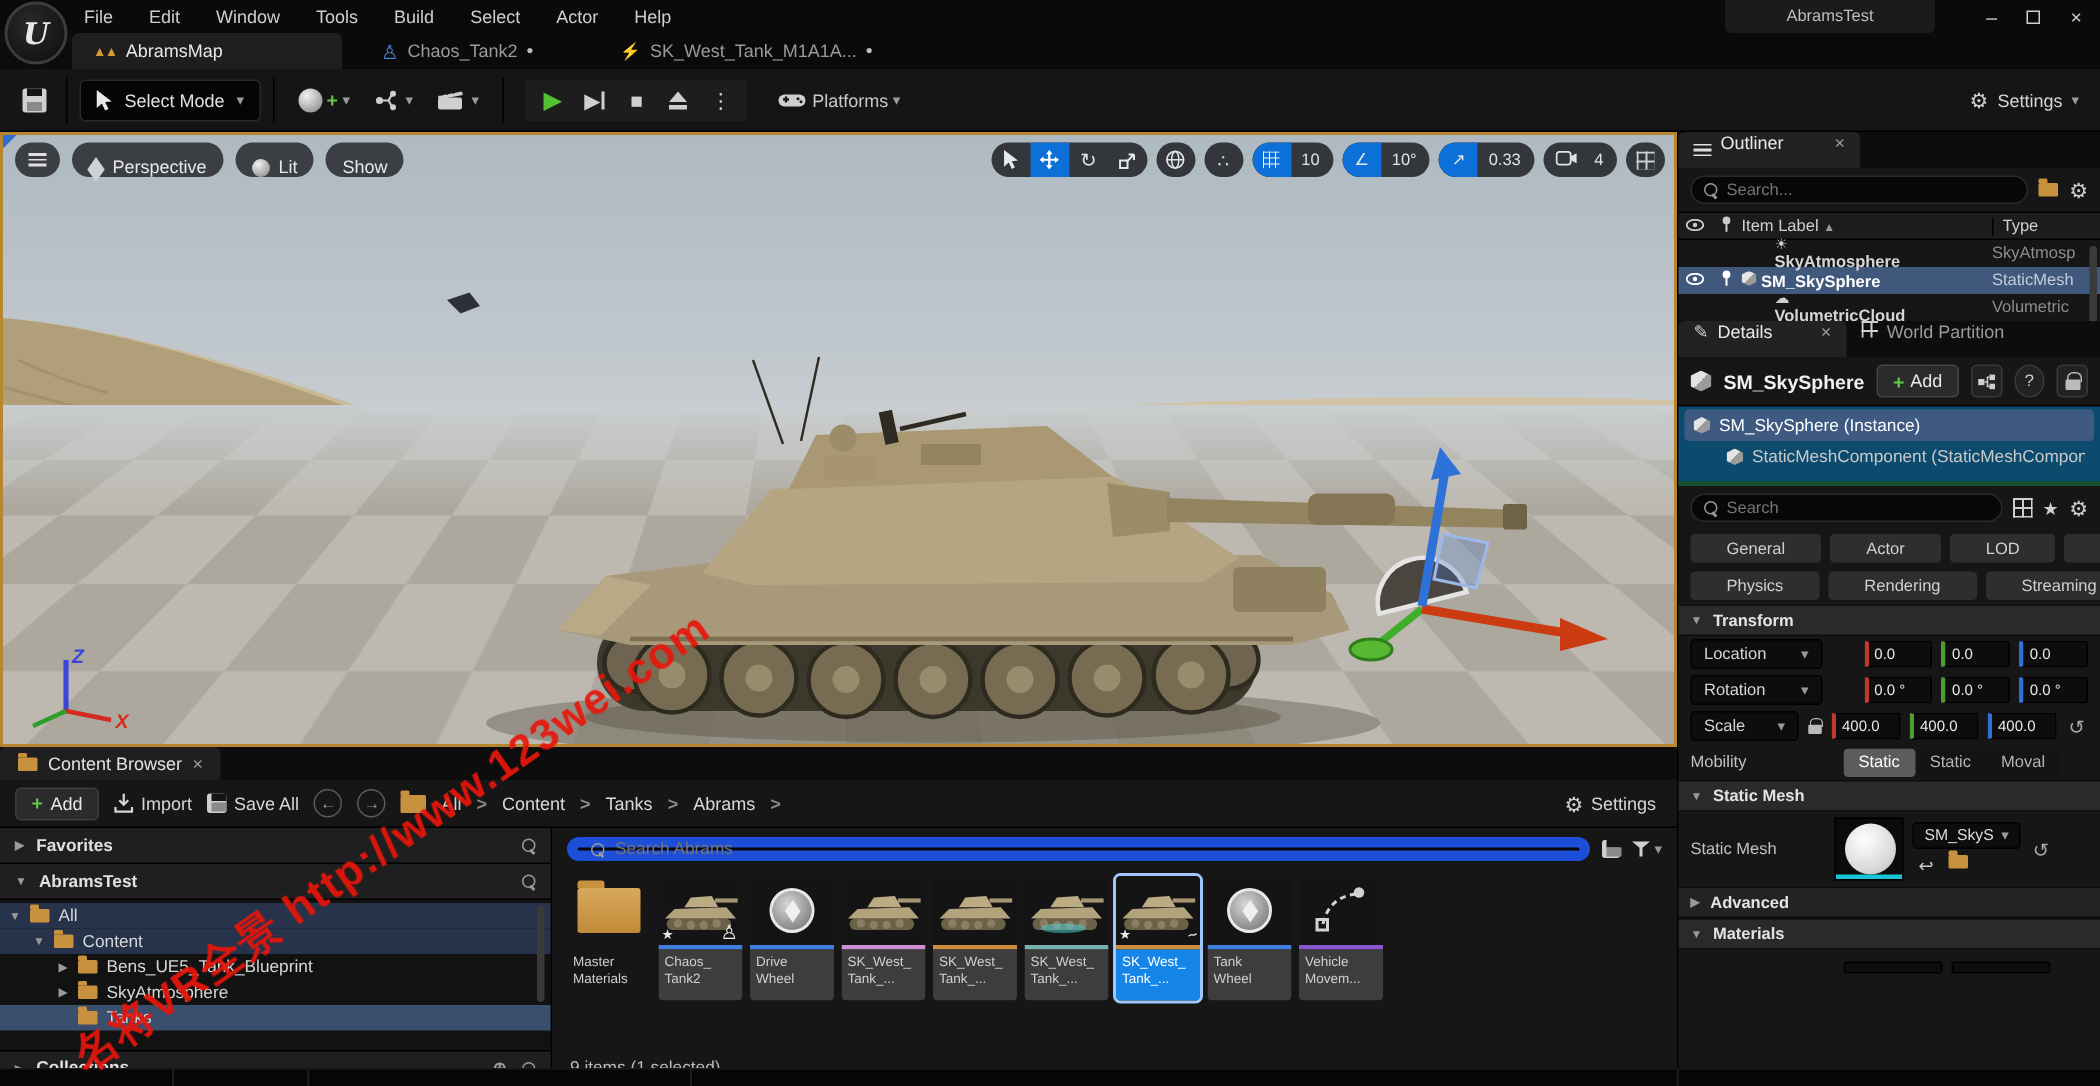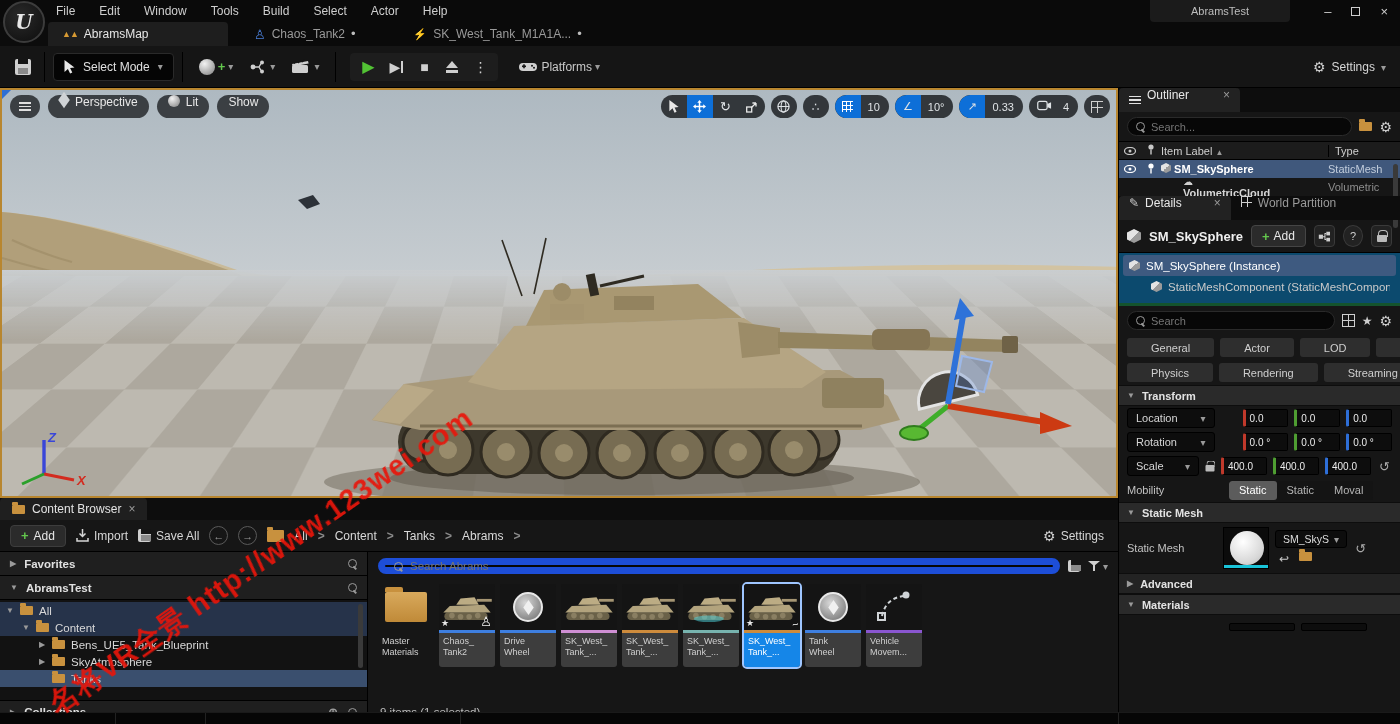--- a/index.html
+++ b/index.html
@@ -46,21 +46,21 @@
 .gear{font-size:14px;color:#cfcfcf}
 
 
 .viewport{position:absolute;left:0;top:88px;width:1118px;height:410px;background:linear-gradient(#aeb9c1 0%,#c6ccd0 45%,#cfd2d2 50%);overflow:hidden;border:2px solid #b8862f}
 .vp-corner{position:absolute;left:0;top:0;width:0;height:0;border-top:9px solid #2f6fd4;border-right:9px solid transparent;z-index:9}
 .ground-wrap{position:absolute;inset:0;perspective:520px;z-index:2}
 .ground{position:absolute;left:-520px;right:-520px;top:186px;height:1500px;transform-origin:50% 0;transform:rotateX(57deg);background:repeating-conic-gradient(#bdb9b0 0% 25%,#ada89e 25% 50%);background-size:108px 108px}
 .fog{position:absolute;left:0;right:0;top:180px;height:70px;background:linear-gradient(#c9cdd0,rgba(201,205,208,0));z-index:3}
 .vp-svg{position:absolute;left:0;top:0;z-index:4}
 .vp-pills{position:absolute;left:8px;top:5px;display:flex;gap:8px;align-items:center;z-index:10}
-.vpill{height:23px;background:rgba(42,46,49,.88);border-radius:12px;display:flex;align-items:flex-start;gap:6px;padding:0 11px;color:#e8e8e8;font-size:12px}
+.vpill{height:23px;background:rgba(42,46,49,.88);border-radius:12px;display:flex;align-items:flex-end;gap:6px;padding:0 11px;color:#e8e8e8;font-size:12px}
 .vp-tools{position:absolute;right:6px;top:5px;display:flex;gap:6px;align-items:center;z-index:10;font-size:11px}
 .tpill{height:23px;background:rgba(38,41,44,.9);border-radius:12px;display:flex;align-items:center;overflow:hidden;color:#dfe3e6}
 .segbtn{width:26px;height:23px;display:flex;align-items:center;justify-content:center;font-size:13px}
 .segbtn.active{background:#0d6fd8}
 .duoL{height:23px;min-width:26px;display:flex;align-items:center;justify-content:center;background:#0d6fd8;border-radius:12px 0 0 12px;padding:0 6px}
 .duoR{padding:0 9px 0 7px}
 .roundbtn{width:26px;height:23px;border-radius:12px;background:rgba(38,41,44,.9);display:flex;align-items:center;justify-content:center;color:#dfe3e6;font-size:12px}
 .grid9{display:inline-block;width:11px;height:11px;background-image:linear-gradient(#fff 1px,transparent 1px),linear-gradient(90deg,#fff 1px,transparent 1px);background-size:4px 4px;background-position:0 0}
 .grid4{display:inline-block;width:12px;height:12px;background-image:linear-gradient(#cfcfcf 1.5px,transparent 1.5px),linear-gradient(90deg,#cfcfcf 1.5px,transparent 1.5px);background-size:6px 6px}
 .cubeico{display:inline-block;width:10px;height:10px;background:#cfd3d6;transform:rotate(45deg) skew(10deg,10deg)}
@@ -459,20 +459,25 @@
               <circle cx="6" cy="4" r="1.5" fill="#c9c9c9"></circle>
             </svg></span>
         <span style="width:20px;text-align:center"><svg width="8" height="11" viewBox="0 0 8 11">
               <circle cx="4" cy="3" r="2.6" fill="#c9c9c9"></circle>
               <line x1="4" y1="5.5" x2="4" y2="10.5" stroke="#c9c9c9" stroke-width="1.4"></line>
             </svg></span>
         <span style="flex:1"><span>Item Label</span> <span style="font-size:8px;color:#9a9a9a">▲</span></span>
         <span style="width:72px;border-left:1px solid #000;padding-left:6px">Type</span>
       </div>
       <div>
+        <div class="ol-row">
+          <span style="width:42px"></span>
+            <span style="width:108px;padding-left:22px"><span style="color:#cfcfcf;font-size:10px">☀</span> <b>SkyAtmosphere</b></span>
+          <span class="typ" style="margin-left:auto;width:72px">SkyAtmosp</span>
+        </div>
         <div class="ol-row sel">
           <span style="width:22px;text-align:center"><svg width="12" height="8" viewBox="0 0 12 8">
                 <ellipse cx="6" cy="4" rx="5.5" ry="3.5" fill="none" stroke="#fff" stroke-width="1.2"></ellipse>
                 <circle cx="6" cy="4" r="1.5" fill="#fff"></circle>
               </svg></span>
           <span style="width:20px;text-align:center"><svg width="8" height="11" viewBox="0 0 8 11">
                 <circle cx="4" cy="3" r="2.6" fill="#fff"></circle>
                 <line x1="4" y1="5.5" x2="4" y2="10.5" stroke="#fff" stroke-width="1.4"></line>
               </svg></span>
           <span style="width:108px;padding-left:0"><span class="cube" style="width:10px;height:10px"></span> <b>SM_SkySphere</b></span>

